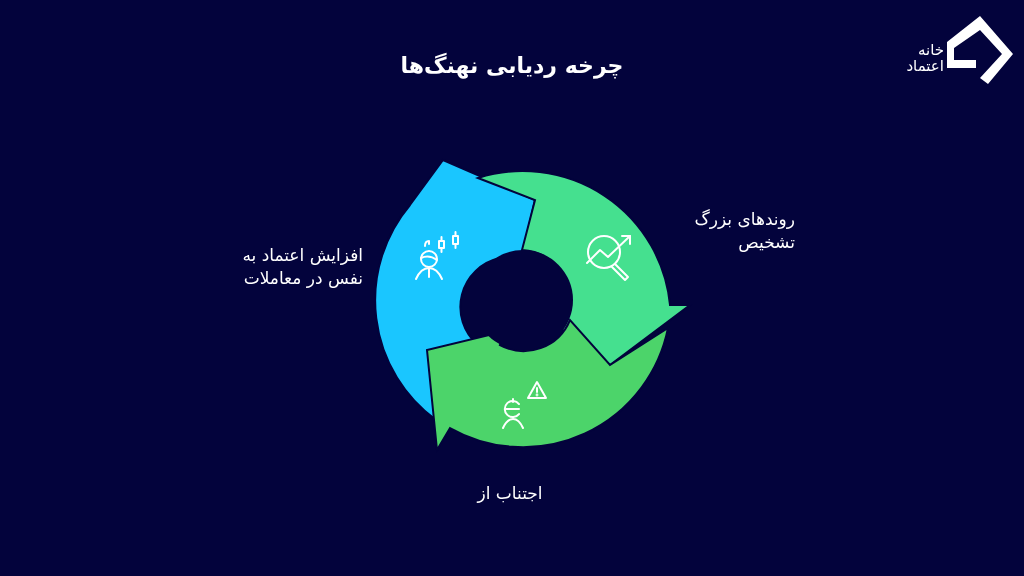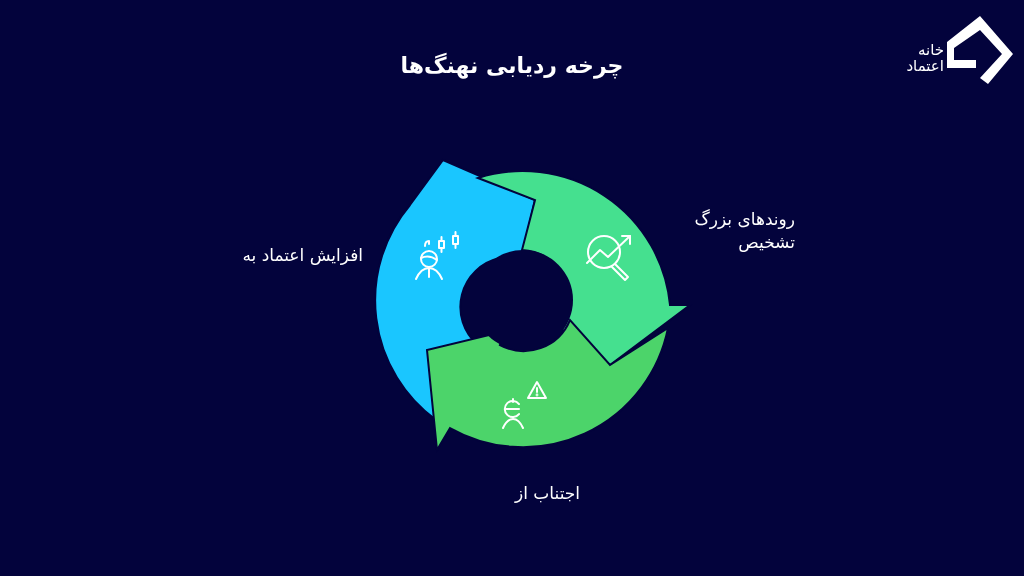--- a/index.html
+++ b/index.html
@@ -26,21 +26,21 @@
     .cycle {
       position: absolute; left: 360px; top: 140px; width: 340px; height: 320px;
     }
     .label {
       position: absolute; direction: rtl; text-align: right;
       font-size: 17px; line-height: 23px; color: #ffffff;
     }
     .label span { display: block; }
     .label-left { left: 205px; top: 208px; width: 158px; margin-top: 36px; }
     .label-right { left: 660px; top: 208px; width: 135px; }
-    .label-bottom { left: 440px; top: 482px; width: 140px; text-align: right; }
+    .label-bottom { left: 440px; top: 482px; width: 140px; text-align: center; }
   </style>
 </head>
 <body>
 
 <div class="title">چرخه ردیابی نهنگ‌ها</div>
 
 <div class="logo">
   <svg width="125" height="80" viewBox="0 0 125 80" style="position:absolute;left:0;top:0">
     <path d="M55 30 L88 4 L121 42 L96 72 L88 66 L110 42 L88 18 L62 36 L62 48 L84 48 L84 56 L55 56 Z" fill="#ffffff"></path>
   </svg>
@@ -100,13 +100,14 @@
   <span>روندهای بزرگ</span>
   <span>تشخیص</span>
 </div>
 
 <div class="label label-bottom">
   <span>اجتناب از</span>
 </div>
 
 <div class="label label-left">
   <span>افزایش اعتماد به</span>
+  <span>نفس در معاملات</span>
 </div>
 
 </body></html>

